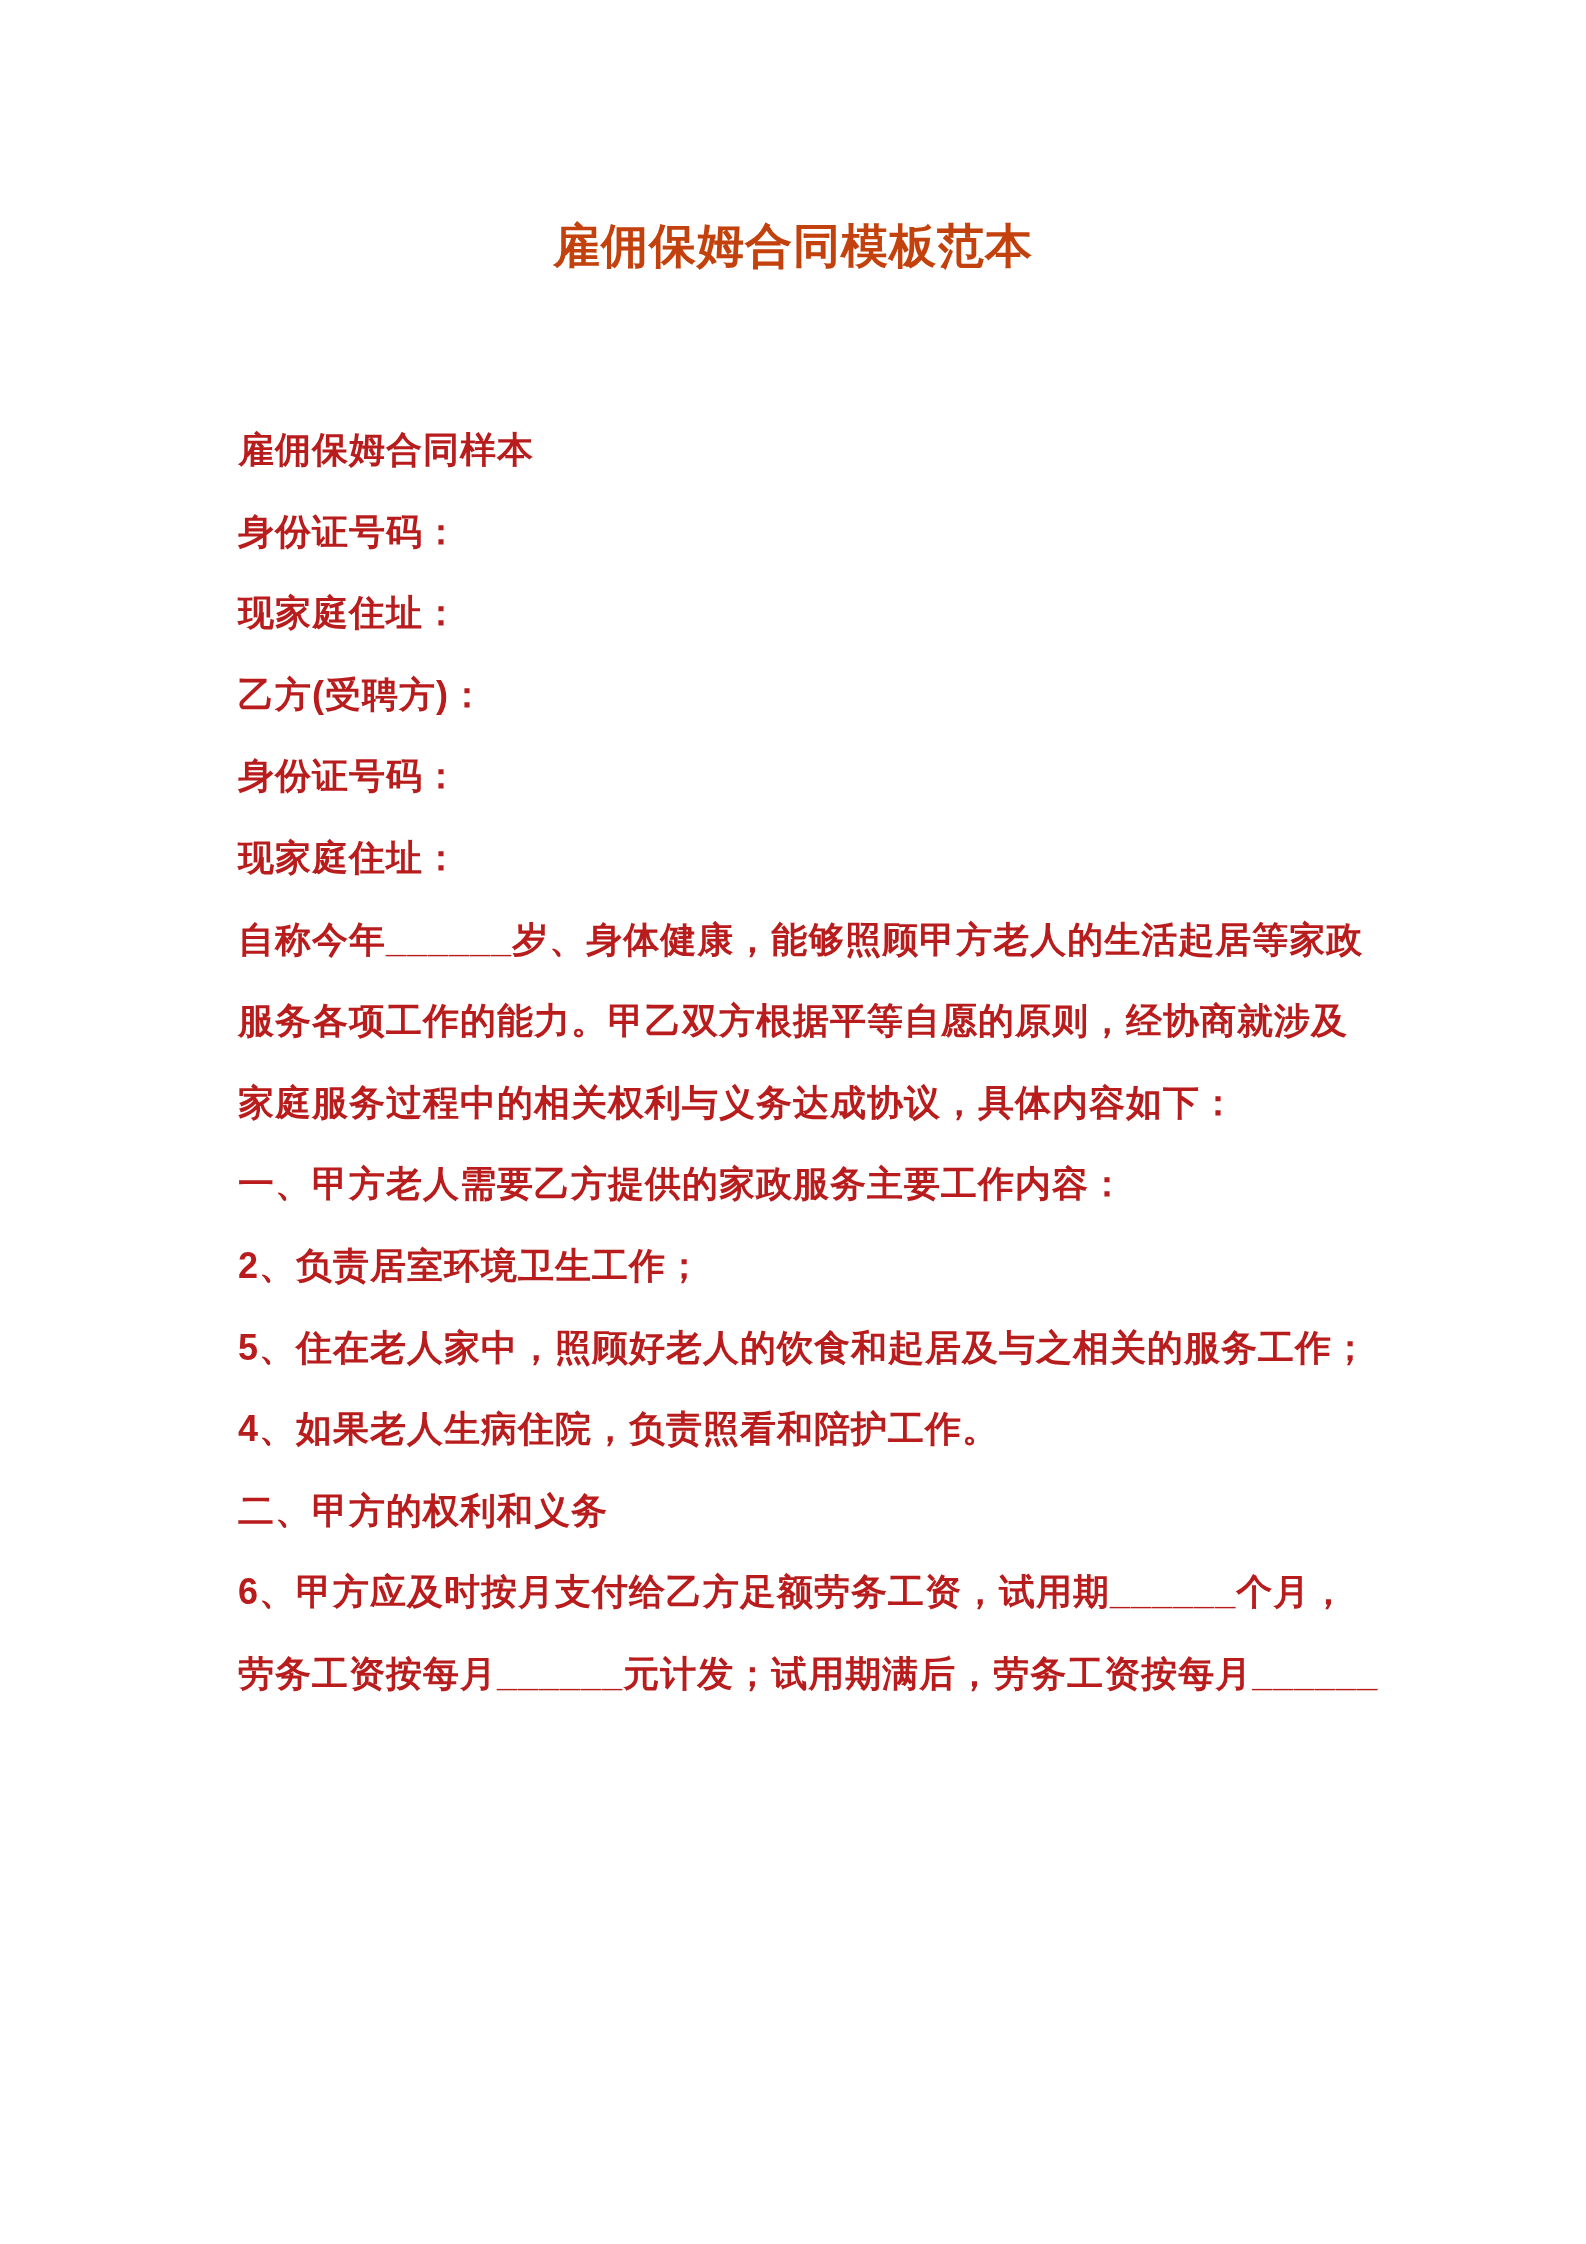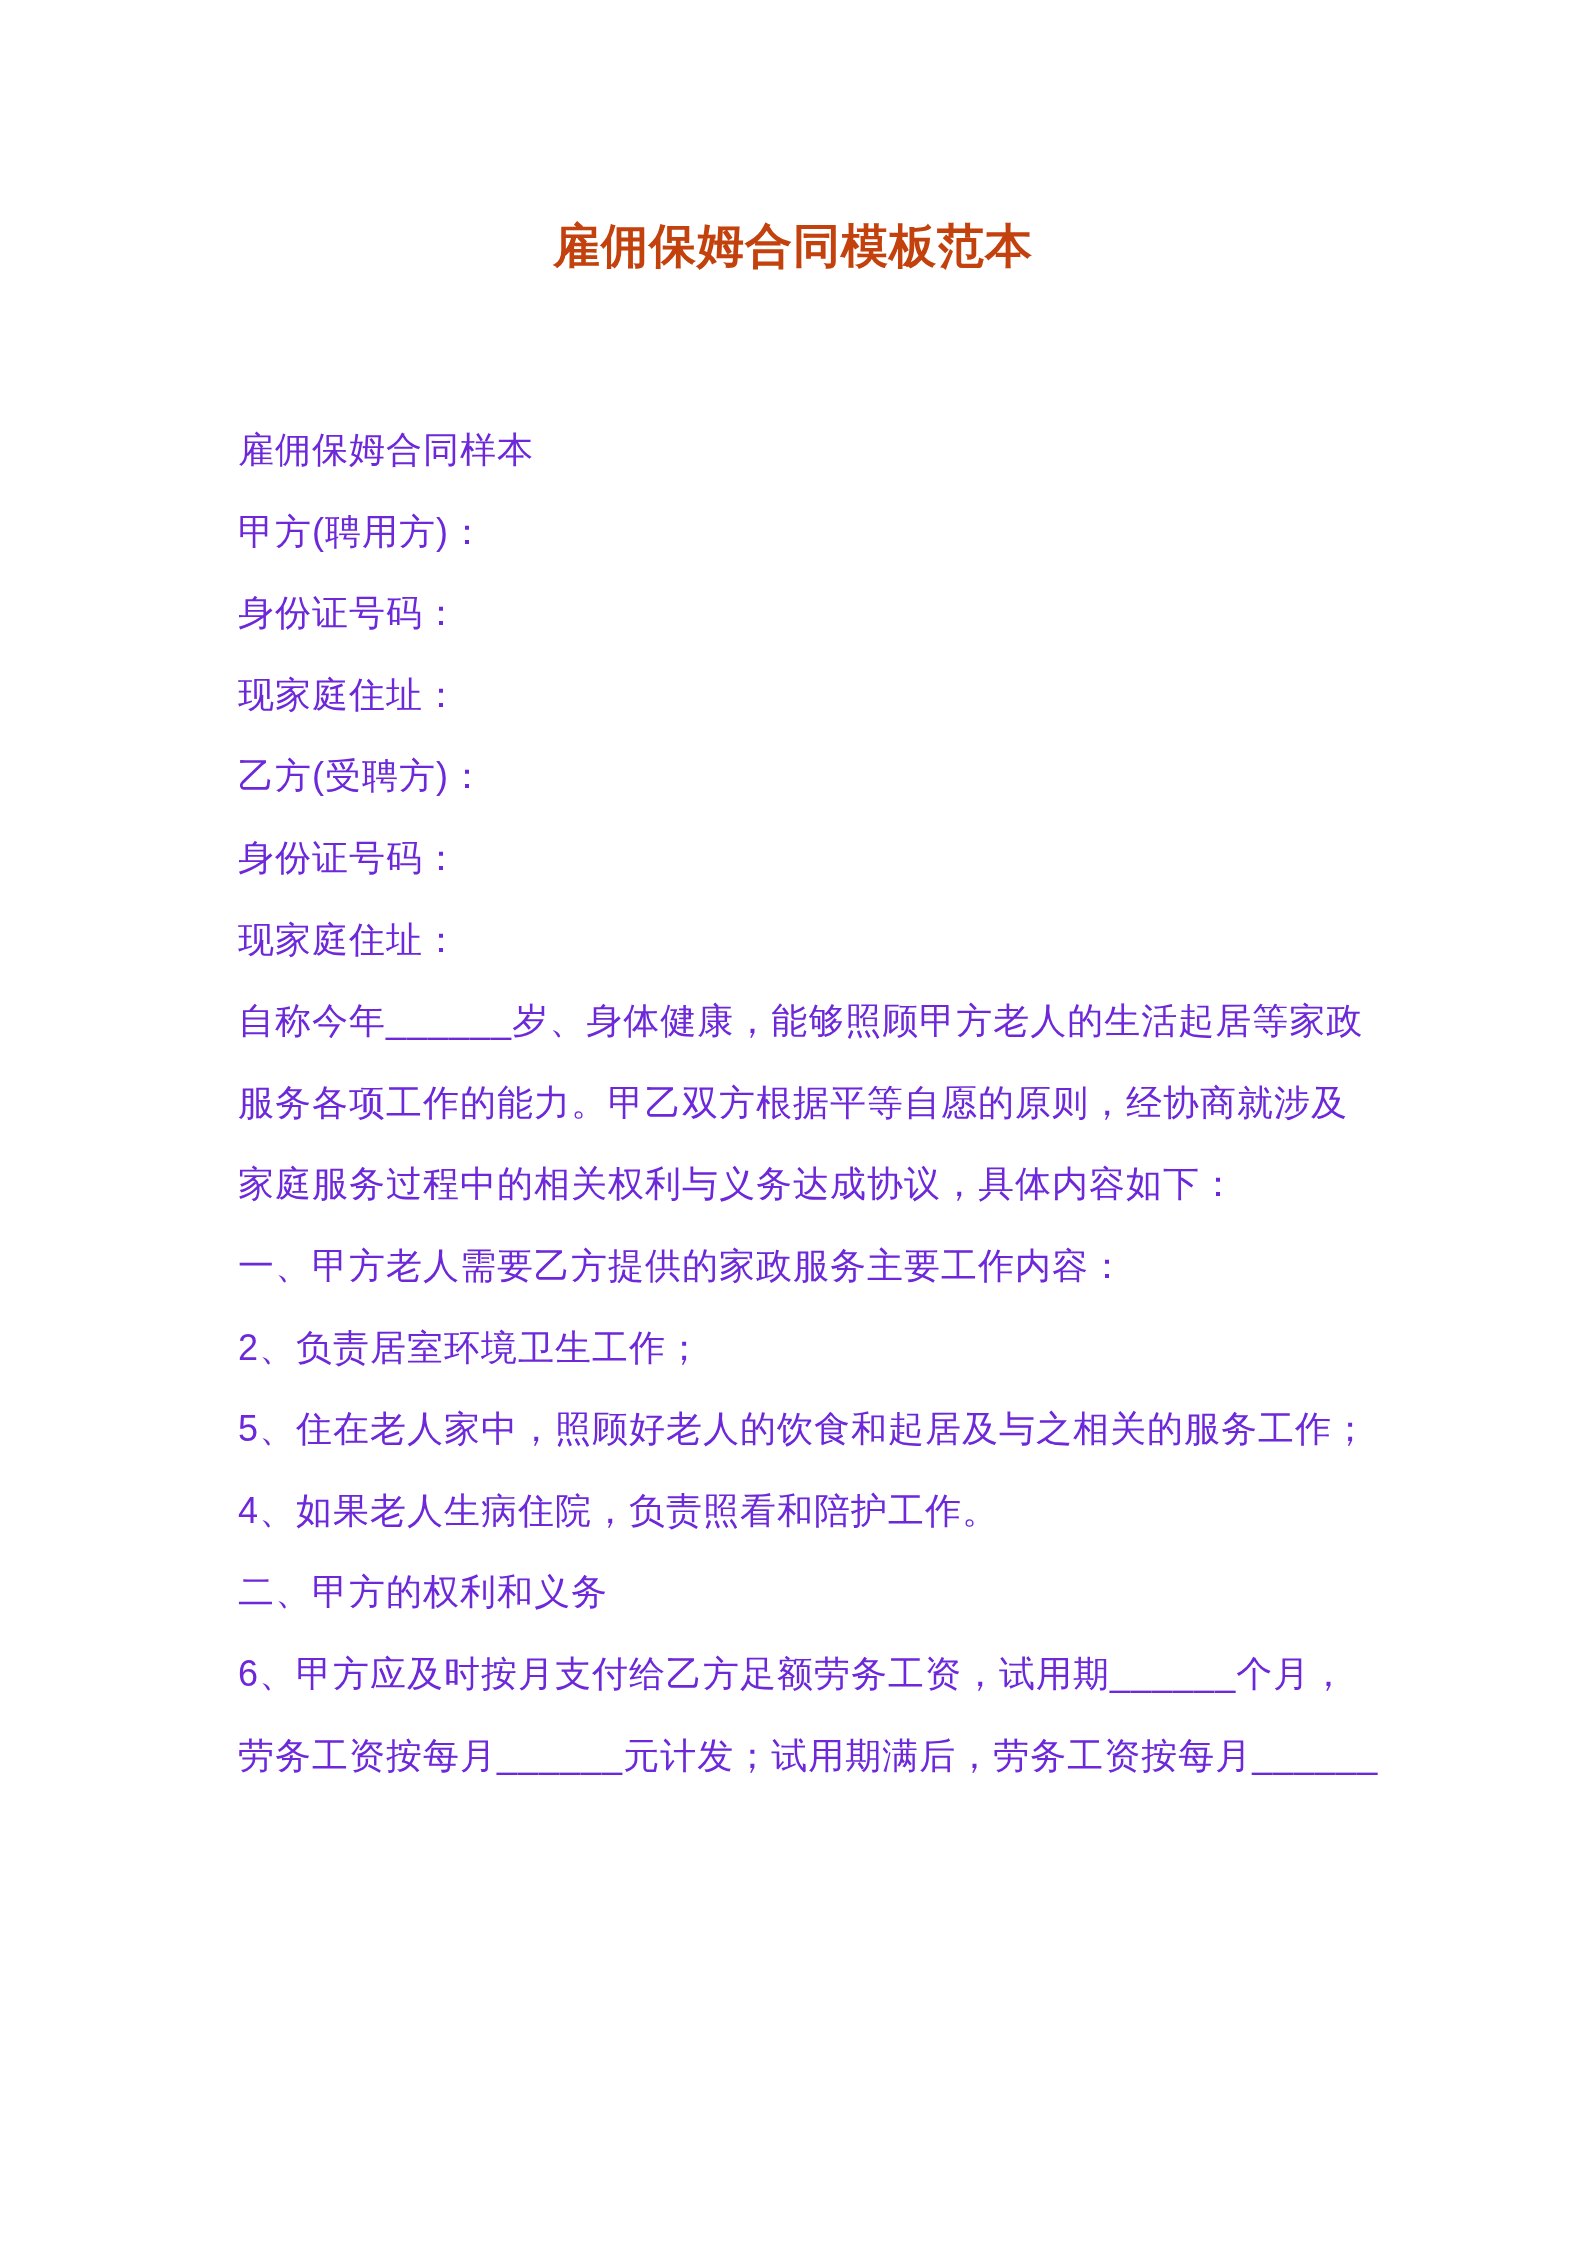--- a/index.html
+++ b/index.html
@@ -31,35 +31,34 @@
   .doc-body {
     position: absolute;
     top: 409px;
     left: 238px;
     width: 1180px;
   }
   .doc-line {
     margin: 0;
     padding: 0;
     font-size: 36px;
-    font-weight: 400;
+    font-weight: 700;
     line-height: 81.6px;
     letter-spacing: 1px;
     white-space: nowrap;
-    color: #6d28d9;
+    color: #b91c1c;
   }
 </style>
 </head>
 <body>
 
 <div class="page">
   <h1 class="doc-title">雇佣保姆合同模板范本</h1>
   <div class="doc-body">
     <p class="doc-line">雇佣保姆合同样本</p>
-    <p class="doc-line">甲方(聘用方)：</p>
     <p class="doc-line">身份证号码：</p>
     <p class="doc-line">现家庭住址：</p>
     <p class="doc-line">乙方(受聘方)：</p>
     <p class="doc-line">身份证号码：</p>
     <p class="doc-line">现家庭住址：</p>
     <p class="doc-line">自称今年______岁、身体健康，能够照顾甲方老人的生活起居等家政</p>
     <p class="doc-line">服务各项工作的能力。甲乙双方根据平等自愿的原则，经协商就涉及</p>
     <p class="doc-line">家庭服务过程中的相关权利与义务达成协议，具体内容如下：</p>
     <p class="doc-line">一、甲方老人需要乙方提供的家政服务主要工作内容：</p>
     <p class="doc-line">2、负责居室环境卫生工作；</p>

